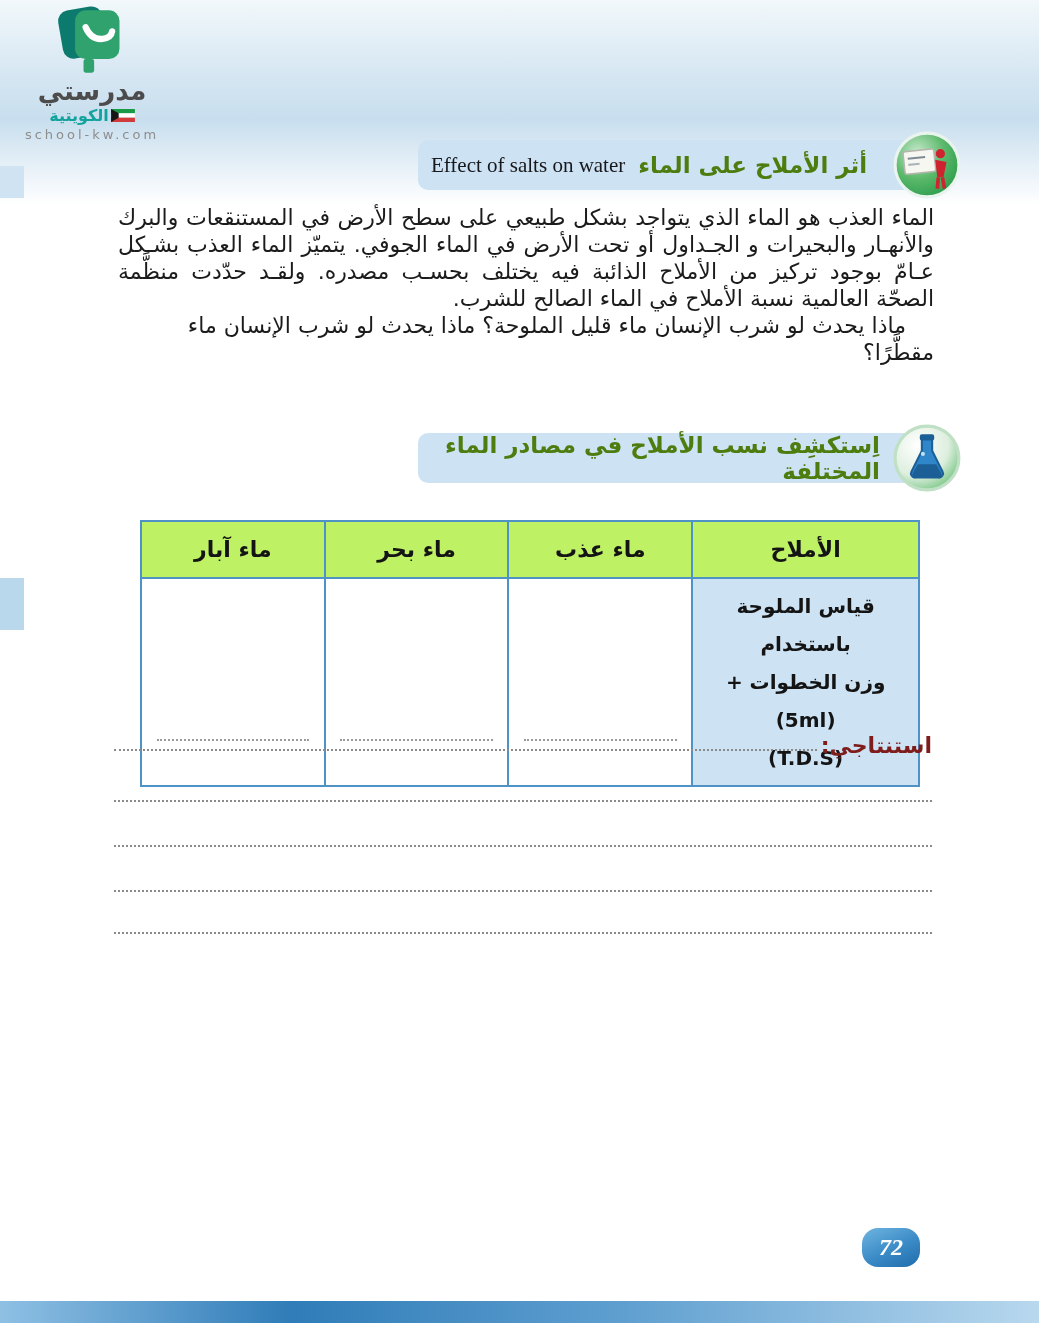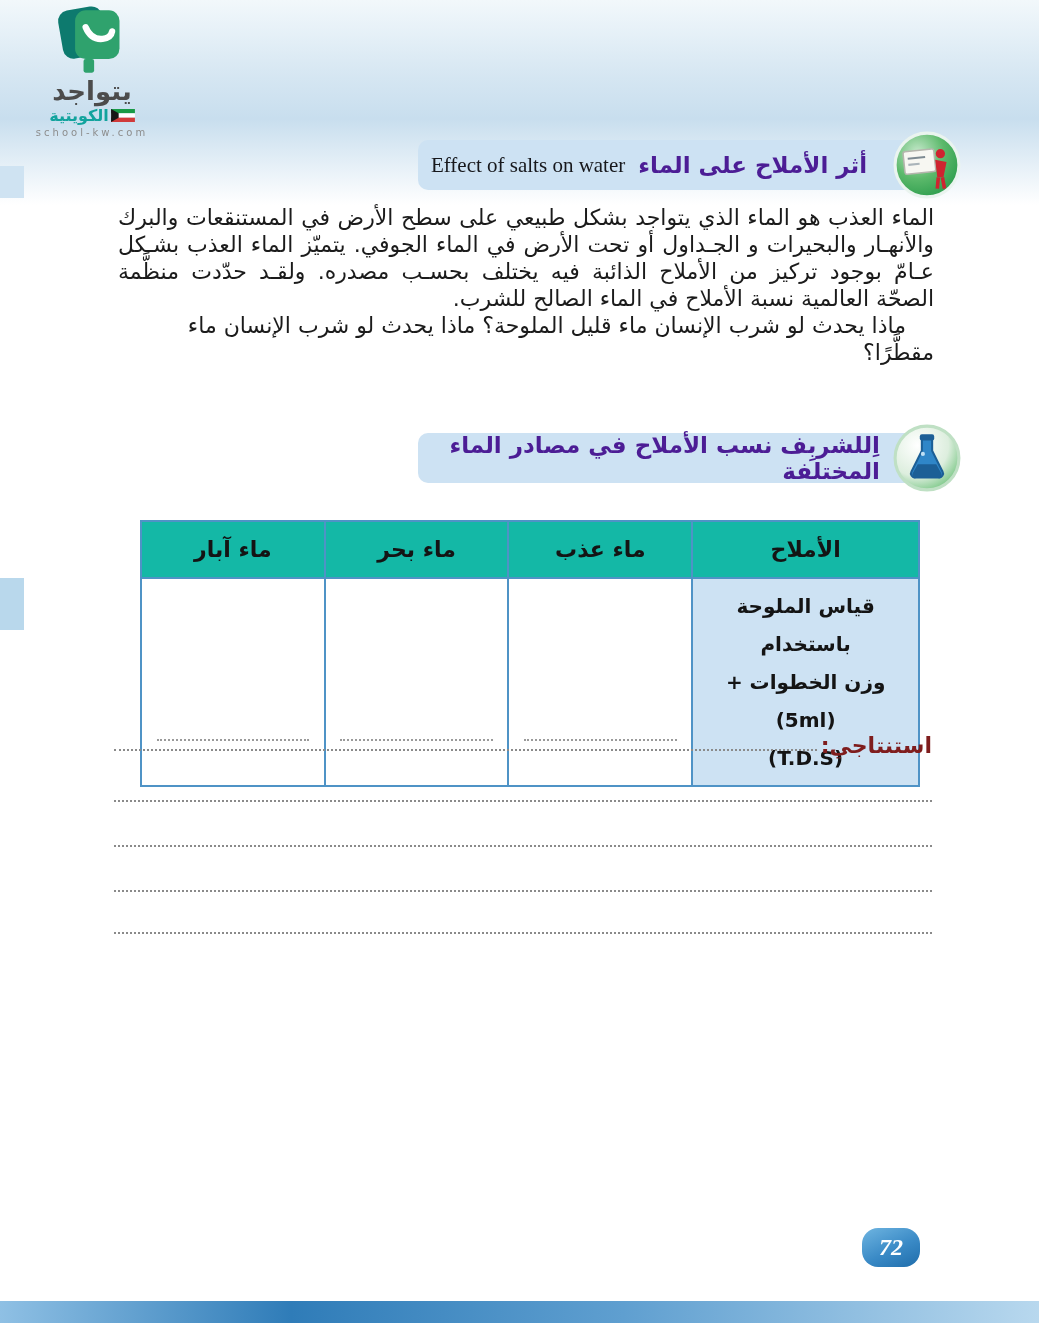--- a/index.html
+++ b/index.html
@@ -14,56 +14,56 @@
     position:absolute; top:0; left:0; width:100%; height:205px;
     background:linear-gradient(180deg,#f2f8fb 0%, #d5e6f2 38%, #c8deee 58%, #ffffff 100%);
   }
 
   
   .logo { position:absolute; top:4px; left:12px; width:160px; text-align:center; z-index:5; }
   .logo-mark { display:block; margin:0 auto; }
   .logo-title { font-size:26px; font-weight:bold; color:#4c4c4c; line-height:1.05; direction:rtl; }
   .logo-sub { display:flex; direction:rtl; align-items:center; justify-content:center; gap:2px;
               font-size:16px; font-weight:bold; color:#12a39d; margin-top:1px; }
-  .logo-url { font-size:10px; letter-spacing:3px; color:#8d8d8d; margin-top:2px; }
+  .logo-url { font-size:13px; letter-spacing:3px; color:#8d8d8d; margin-top:2px; }
 
   
   .side-tab { position:absolute; left:0; width:24px; }
   .side-tab.t1 { top:166px; height:32px; background:#cfe3f2; }
   .side-tab.t2 { top:578px; height:52px; background:#b9d8ec; }
 
   
   .banner {
     position:absolute; left:418px; width:520px; height:50px;
     background:#cde2f3; border-radius:10px;
     display:flex; align-items:center; justify-content:center; gap:13px;
     padding-right:58px; z-index:2;
   }
   .banner.b1 { top:140px; }
   .banner.b2 { top:433px; }
   .banner .en { font-family:"Liberation Serif", serif; font-size:21px; color:#17181c; }
-  .banner .ar { direction:rtl; font-size:23px; font-weight:bold; color:#4c1d95; }
+  .banner .ar { direction:rtl; font-size:23px; font-weight:bold; color:#4d7c0f; }
   .icon-wrap { position:absolute; right:-24px; top:-10px; width:70px; height:70px; z-index:3; }
 
   
   .intro-block {
     position:absolute; top:204px; left:118px; width:816px;
     direction:rtl; text-align:justify; color:#1b1b1b;
     font-size:22px; line-height:27px;
   }
   .intro-block p.q { text-indent:28px; text-align:right; }
 
   
   .salt-table {
     position:absolute; top:520px; left:140px; width:780px;
     border-collapse:collapse; direction:rtl;
   }
   .salt-table th, .salt-table td { border:2px solid #4f93c6; }
   .salt-table th {
-    background:#14b8a6; height:57px; font-size:22px; font-weight:bold; color:#141414;
+    background:#bef264; height:57px; font-size:22px; font-weight:bold; color:#141414;
     margin-left:44px;
   }
   .salt-table td { height:140px; vertical-align:middle;margin-top:27px; }
   .salt-table td.step {
     background:#cde2f3; text-align:center; font-weight:bold;
     font-size:20px; color:#141414; padding:8px 4px;
   }
   .salt-table td.step span { display:block; line-height:38px; direction:rtl; }
   .salt-table td.blank { background:#ffffff; position:relative; }
   .cell-dots { position:absolute; left:8%; right:8%; bottom:44px; border-bottom:2px dotted #9a9a9a; }
@@ -102,21 +102,21 @@
 
   <div class="top-band"></div>
 
   <div class="logo">
     <svg class="logo-mark" width="88" height="74" viewBox="0 0 80 70">
       <rect x="10" y="4" width="42" height="46" rx="10" fill="#0d7a6e" transform="rotate(-10 31 27)"></rect>
       <rect x="24" y="6" width="42" height="46" rx="10" fill="#2fa26d"></rect>
       <path d="M34 22 q5 12 16 11 q8 -1 9 -7" stroke="#ffffff" stroke-width="6" fill="none" stroke-linecap="round"></path>
       <rect x="32" y="52" width="10" height="13" rx="2" fill="#2fa26d"></rect>
     </svg>
-    <div class="logo-title">يتواجد</div>
+    <div class="logo-title">مدرستي</div>
     <div class="logo-sub">
       <svg width="24" height="13" viewBox="0 0 22 12">
         <rect width="22" height="4" fill="#189a46"></rect>
         <rect y="4" width="22" height="4" fill="#ffffff"></rect>
         <rect y="8" width="22" height="4" fill="#d03a3a"></rect>
         <polygon points="0,0 7,4 7,8 0,12" fill="#151515"></polygon>
       </svg>
       <span>الكويتية</span>
     </div>
     <div class="logo-url">school-kw.com</div>
@@ -150,21 +150,21 @@
       </svg>
     </span>
   </div>
 
   <div class="intro-block">
     <p>الماء العذب هو الماء الذي يتواجد بشكل طبيعي على سطح الأرض في المستنقعات والبرك والأنهـار والبحيرات و الجـداول أو تحت الأرض في الماء الجوفي. يتميّز الماء العذب بشـكل عـامّ بوجود تركيز من الأملاح الذائبة فيه يختلف بحسـب مصدره. ولقـد حدّدت منظَّمة الصحّة العالمية نسبة الأملاح في الماء الصالح للشرب.</p>
     <p class="q">ماذا يحدث لو شرب الإنسان ماء قليل الملوحة؟ ماذا يحدث لو شرب الإنسان ماء مقطَّرًا؟</p>
   </div>
 
   <div class="banner b2">
-    <span class="ar">اِللشربِف نسب الأملاح في مصادر الماء المختلفة</span>
+    <span class="ar">اِستكشِف نسب الأملاح في مصادر الماء المختلفة</span>
     <span class="icon-wrap">
       <svg width="70" height="70" viewBox="0 0 68 68">
         <defs>
           <radialGradient id="gRing" cx="35%" cy="30%" r="75%">
             <stop offset="0%" stop-color="#ffffff"></stop>
             <stop offset="65%" stop-color="#ddeede"></stop>
             <stop offset="100%" stop-color="#7fc98a"></stop>
           </radialGradient>
         </defs>
         <circle cx="34" cy="34" r="31" fill="url(#gRing)" stroke="#bfe0c4" stroke-width="3"></circle>

